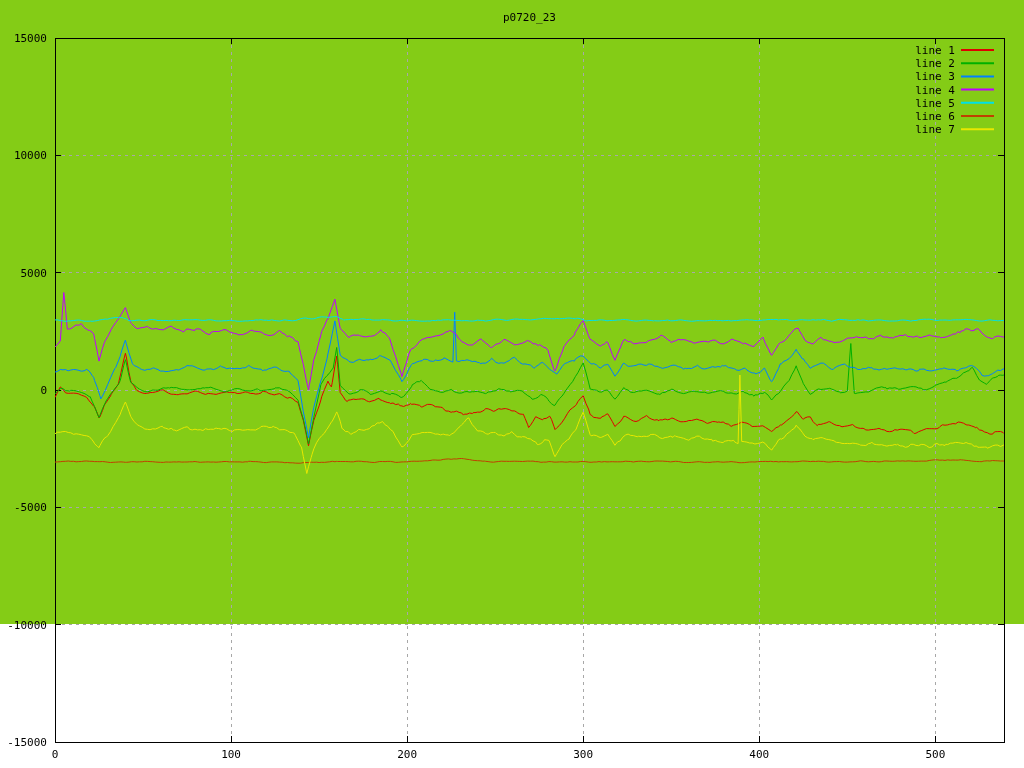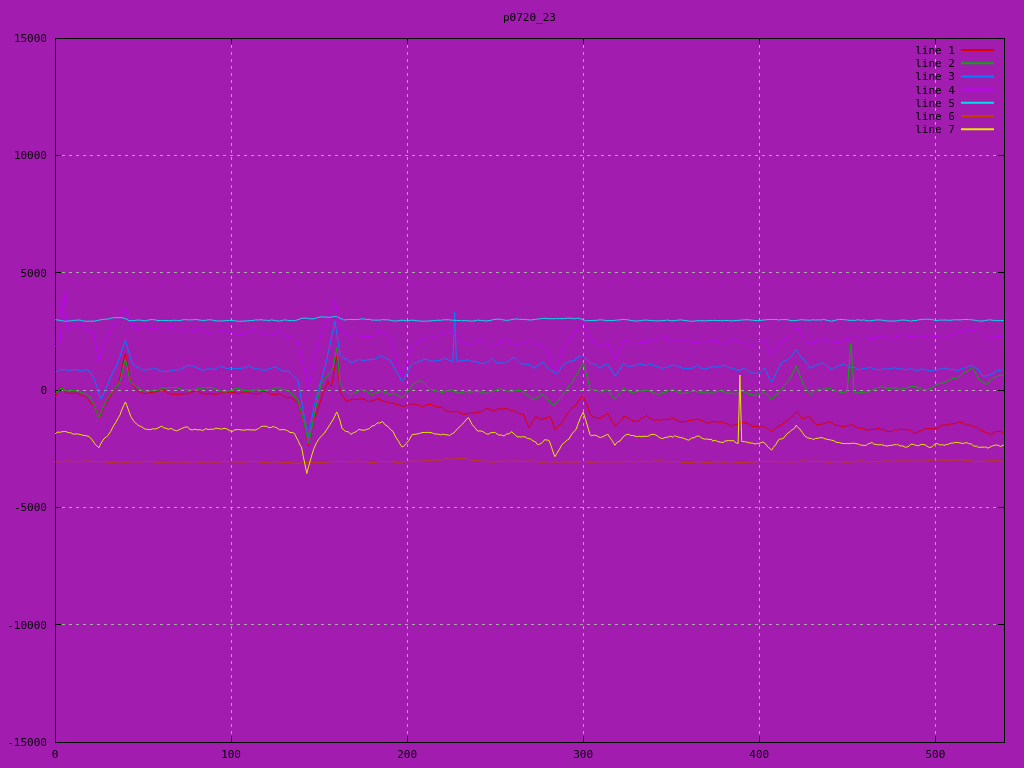--- a/index.html
+++ b/index.html
@@ -1,17 +1,17 @@
 <!DOCTYPE html>
 <html><head>
 <meta charset="utf-8">
 <style>
   html,body{margin:0;padding:0;background:#ffffff;width:1024px;height:768px;overflow:hidden;
             font-family:"DejaVu Sans Mono",monospace;}
-  .screen{position:relative;width:1024px;height:768px;background:#a21caf;}
+  .screen{position:relative;width:1024px;height:624px;background:#84cc16;}
   .chart-title{position:absolute;top:11px;left:55px;width:949px;text-align:center;
                font:11px "DejaVu Sans Mono",monospace;color:#000;}
   svg{display:block;}
   .lbl{font-family:"DejaVu Sans Mono",monospace;font-size:11px;fill:#000000;}
   .grid{stroke-dasharray:3,4;stroke-width:1;shape-rendering:crispEdges;fill:none;}
   .tick{stroke:#000;stroke-width:1;shape-rendering:crispEdges;}
   .border{fill:none;stroke:#000;stroke-width:1;shape-rendering:crispEdges;}
 </style>
 </head>
 <body>

